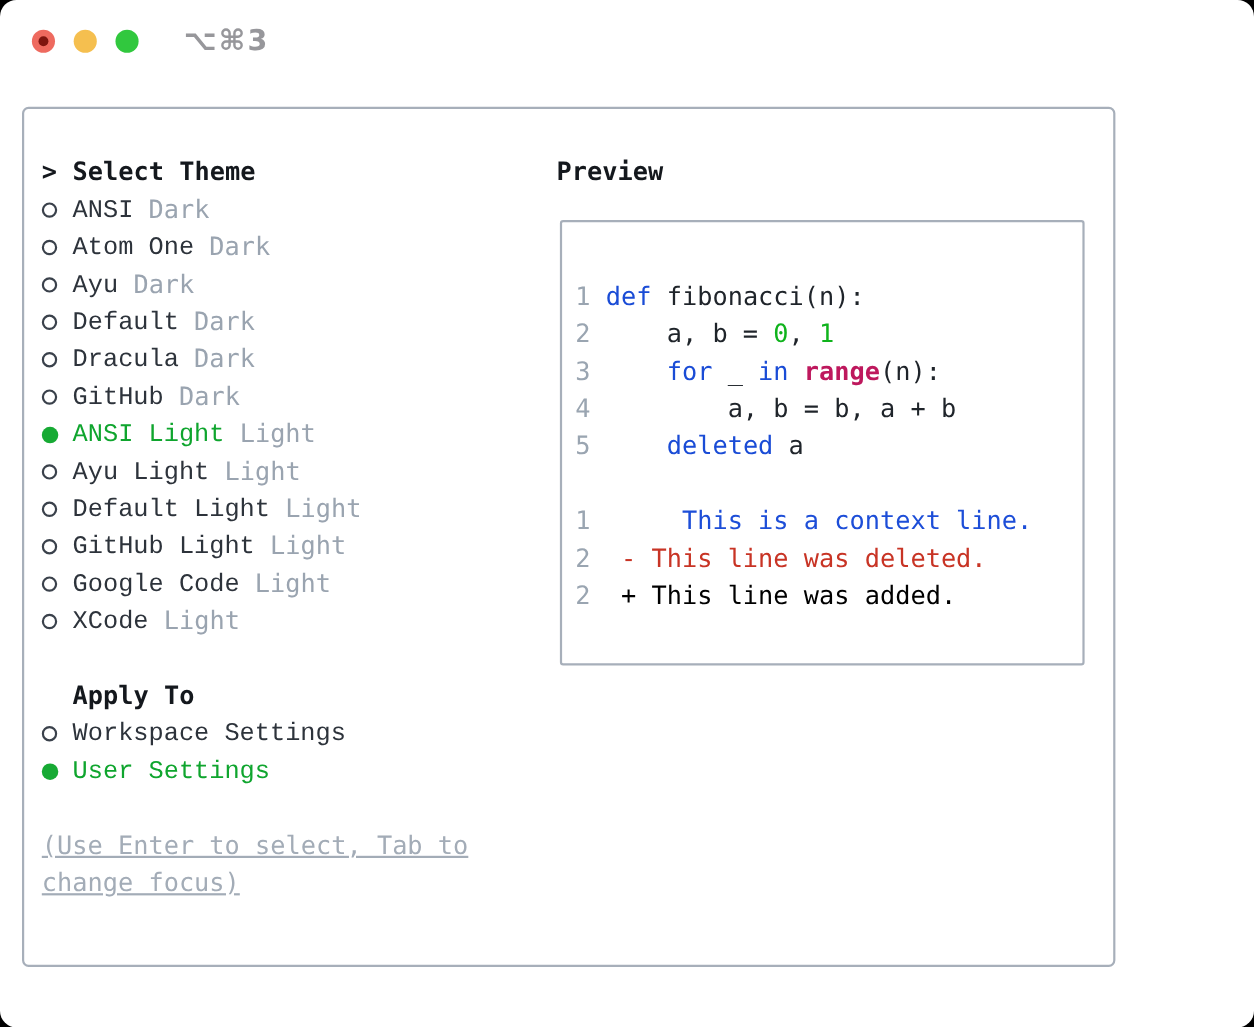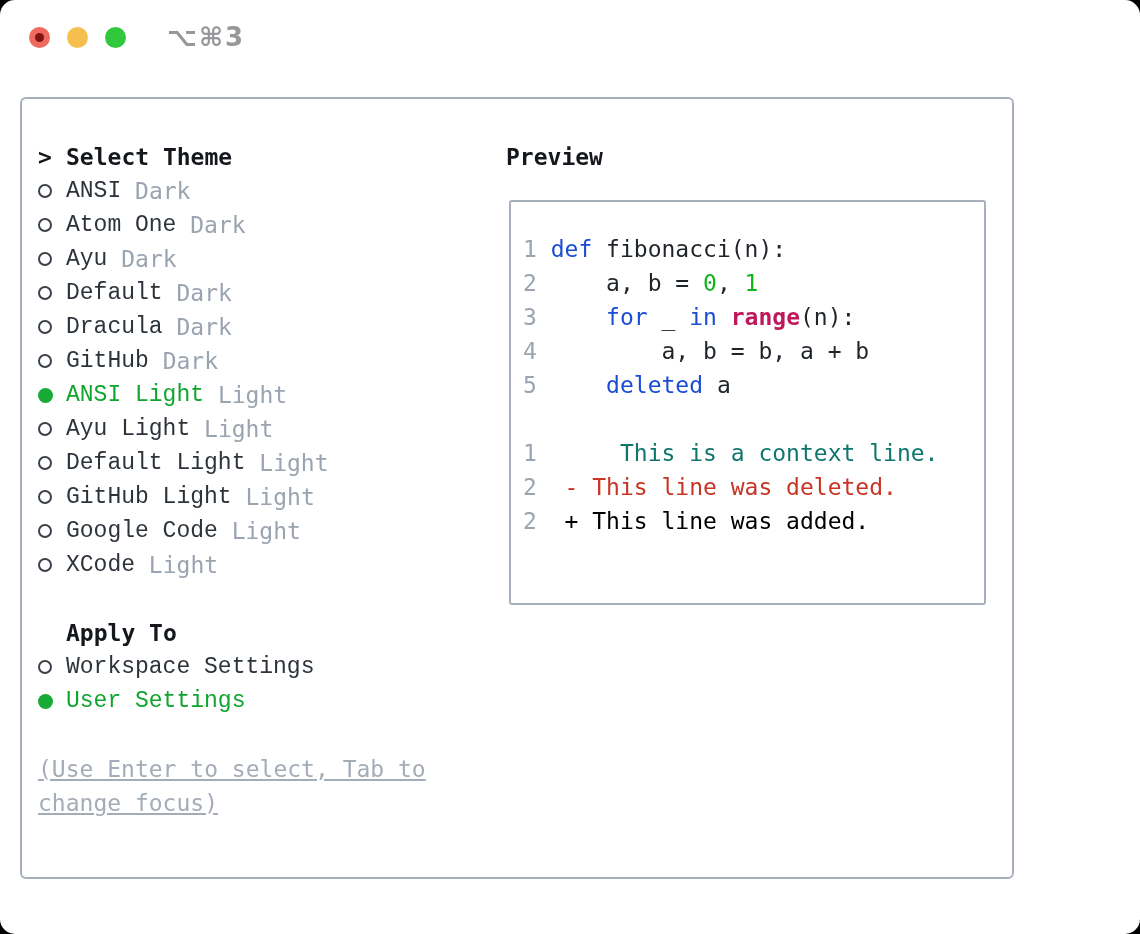--- a/index.html
+++ b/index.html
@@ -37,29 +37,29 @@
   .t-name { color:#2d333b;font-family:Liberation Mono, monospace; }
   .t-name.selected { color:#0fa52e; }
   .t-variant { color:#9aa4b0; }
   .spacer34 { height:34px; }
   .help { font-size:23px; line-height:34px; color:#a3acb7; white-space:pre;text-decoration:underline; }
   
   .preview-label { position:absolute; left:484px; top:41px; }
   .preview-box {
     position:absolute; left:487px; top:101px; width:477px; height:405px;
     border:2px solid #a7afba; border-radius:3px;
-    padding:30px 0 0 12px; background:#fff;
+    padding:51px 0 0 12px; background:#fff;
   }
   .pline { white-space:pre; font-size:23px; line-height:34px; height:34px; }
   .lnum { color:#9aa5b1; }
   .tok-plain { color:#1f242a; }
   .tok-kw { color:#1a4cd6; }
   .tok-num { color:#0fb31c; }
   .tok-fn { color:#be185d;font-weight:bold; }
-  .tok-ctx { color:#0f766e; }
+  .tok-ctx { color:#1d4ed8; }
   .tok-del { color:#c83425; }
   .tok-add { color:#000000; }
 </style>
 </head>
 <body>
 
 <div class="card">
 
   <div class="titlebar">
     <span class="dot dot-red">

